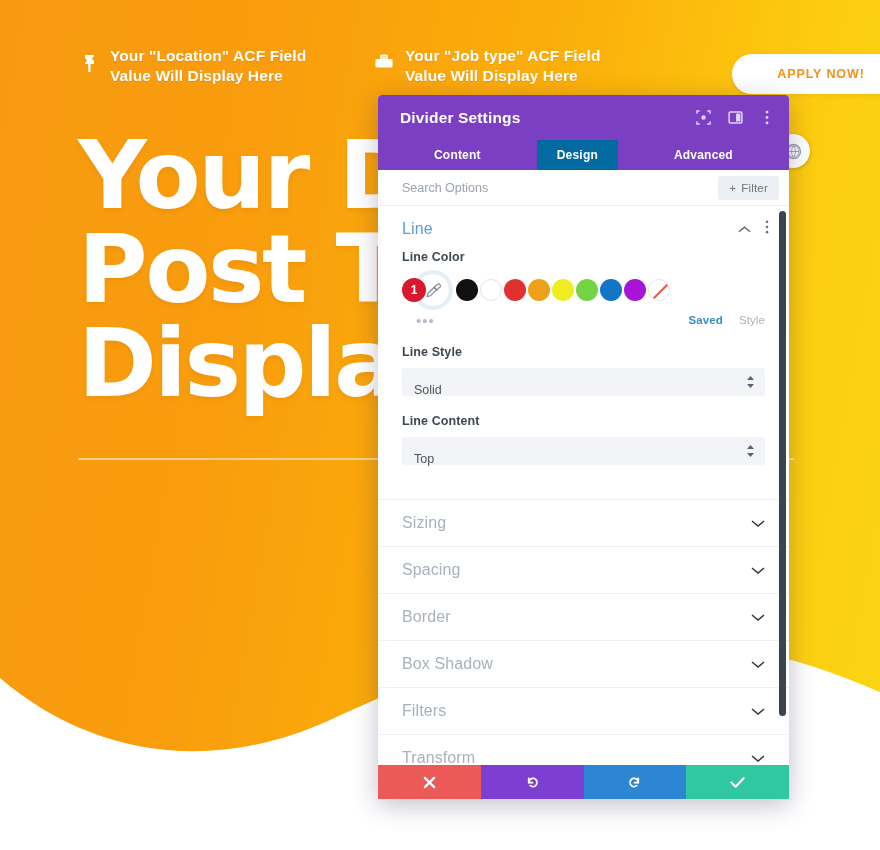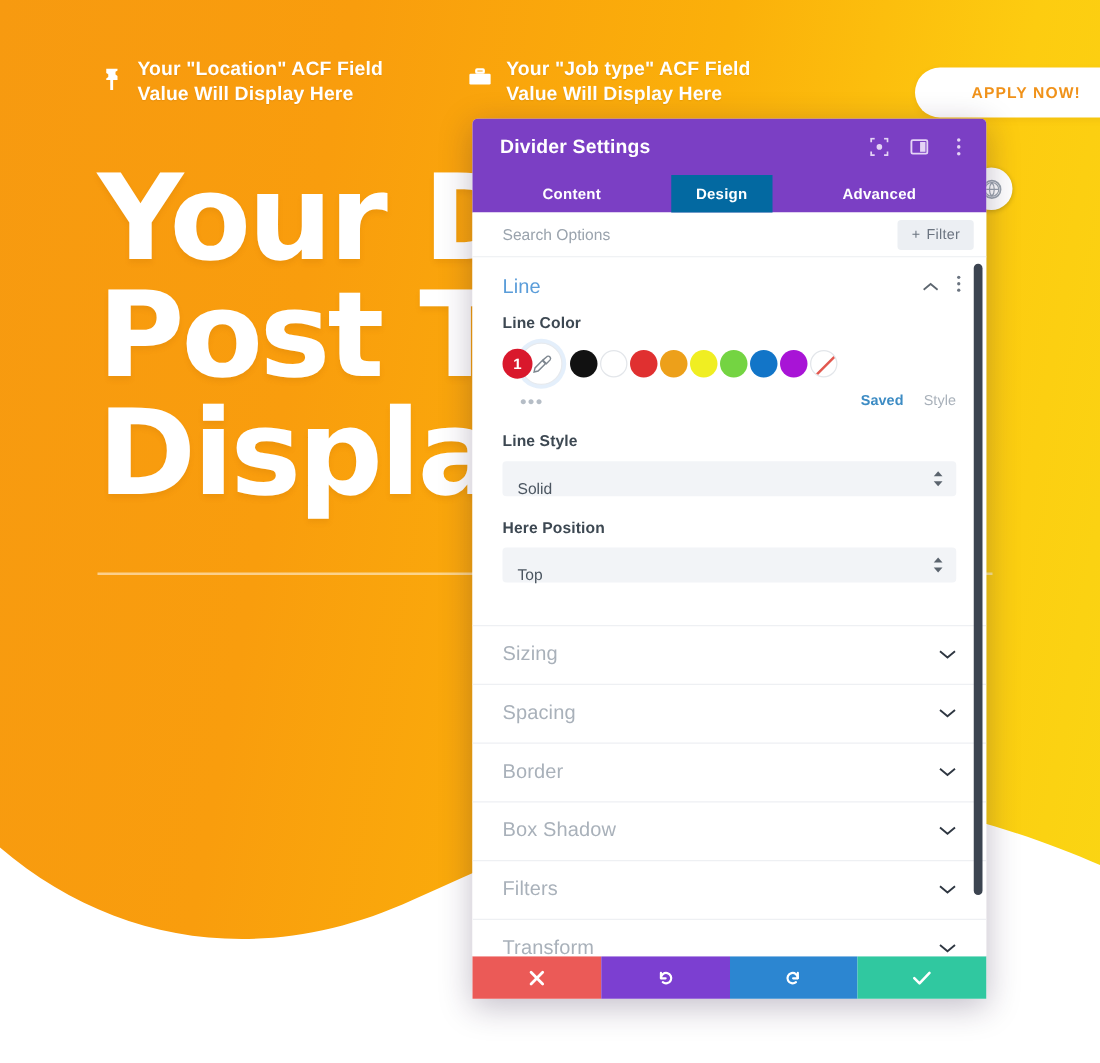--- a/index.html
+++ b/index.html
@@ -502,21 +502,21 @@
                 <path d="M4.5 1 L8 5 L1 5 Z" fill="#5b646e"></path>
                 <path d="M4.5 13 L8 9 L1 9 Z" fill="#5b646e"></path>
               </svg>
           </span>
         </div>
       </div>
 
       <div class="spacer-sm"></div>
 
       <div class="field">
-        <div class="field-label">Here Position</div>
+        <div class="field-label">Line Content</div>
         <div class="select-box">
           <span class="val">Top</span>
           <span class="sel-arrows">
             <svg width="9" height="14" viewBox="0 0 9 14">
                 <path d="M4.5 1 L8 5 L1 5 Z" fill="#5b646e"></path>
                 <path d="M4.5 13 L8 9 L1 9 Z" fill="#5b646e"></path>
               </svg>
           </span>
         </div>
       </div>

